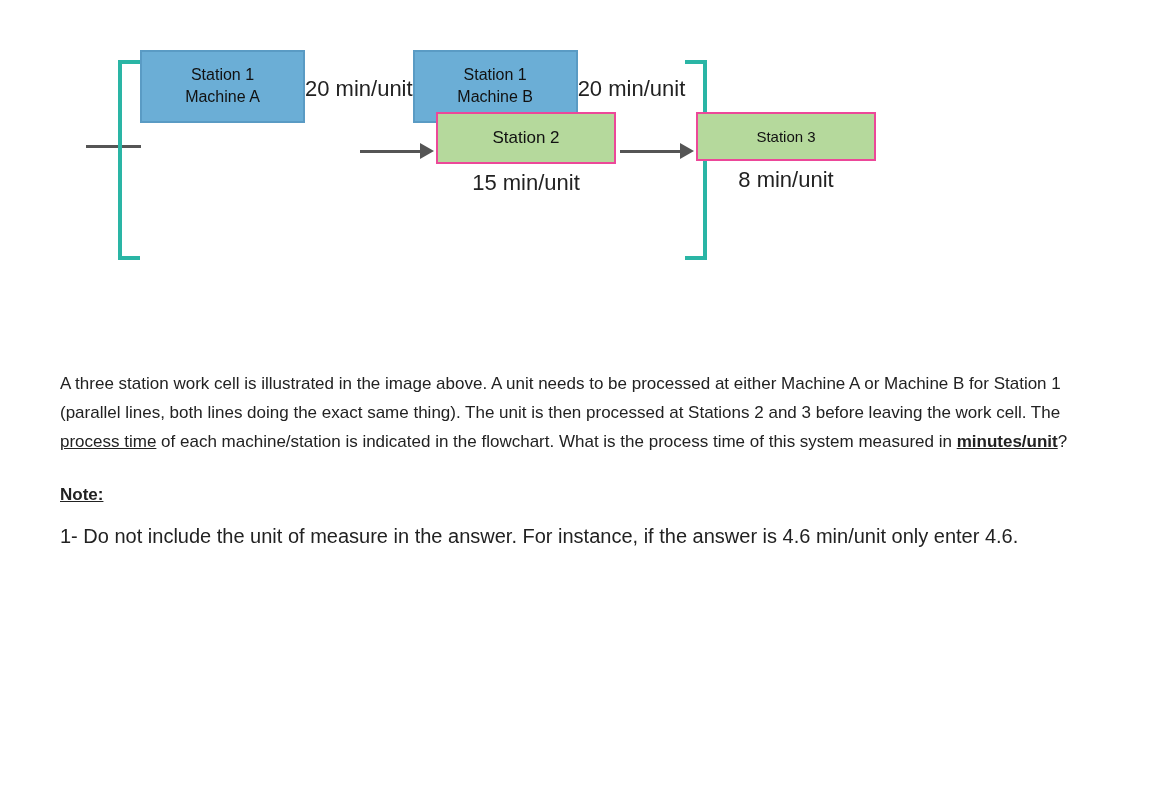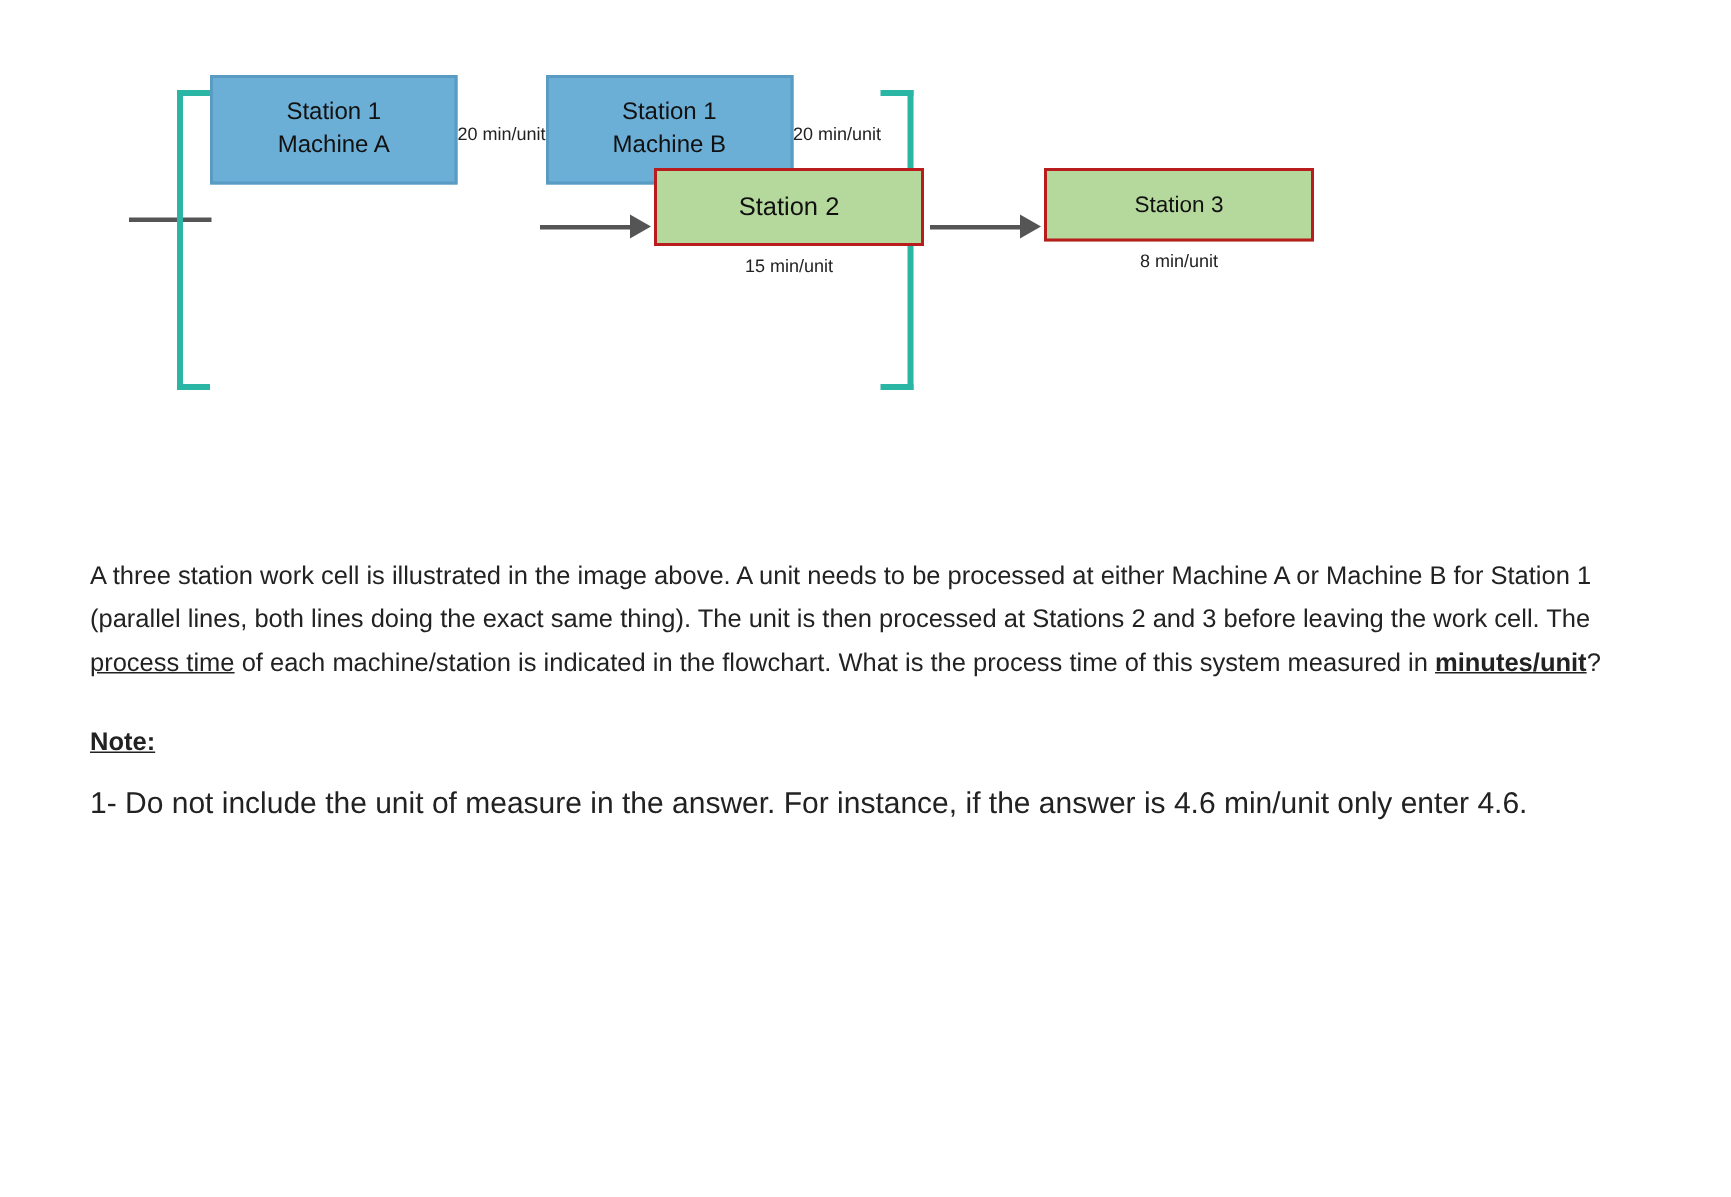--- a/index.html
+++ b/index.html
@@ -68,25 +68,25 @@
       padding: 12px 10px;
       text-align: center;
       font-size: 16px;
       font-weight: 500;
       color: #111;
       line-height: 1.4;
     }
 
     .machine-box.green {
       background-color: #b5d99c;
-      border: 2px solid #b91c1c;
+      border: 2px solid #ec4899;
     }
 
     .rate-label {
-      font-size: 12px;
+      font-size: 22px;
       color: #222;
       margin-top: 6px;
       text-align: center;
     }
 
     .gap-between {
       height: 16px;
     }
 
     .arrow-line {

